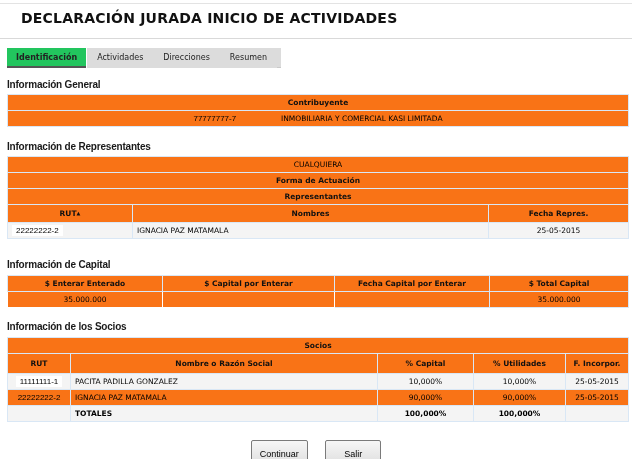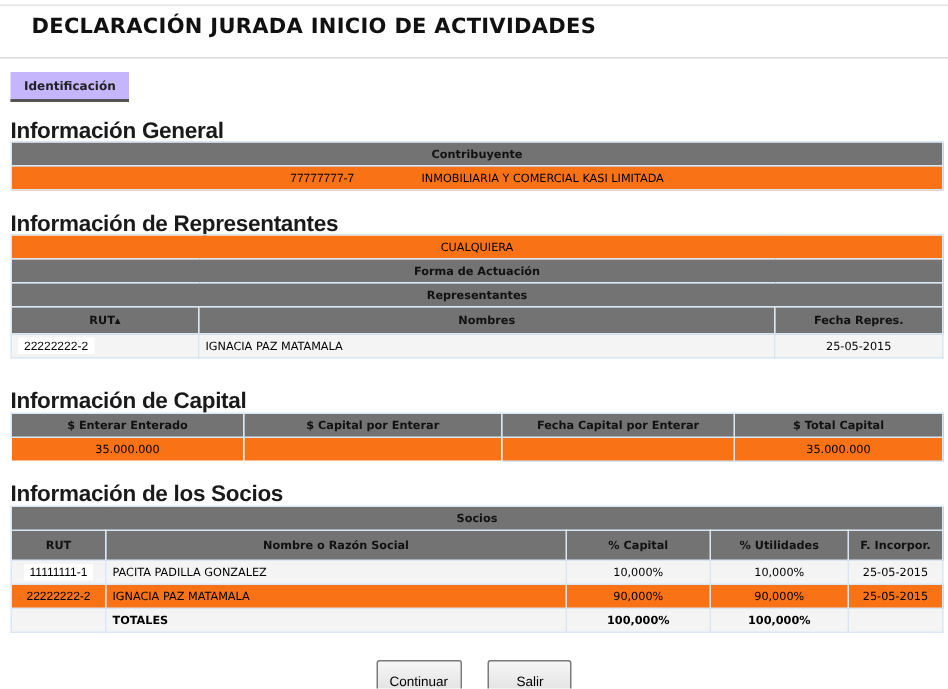--- a/index.html
+++ b/index.html
@@ -5,28 +5,28 @@
   * { box-sizing: border-box; margin: 0; padding: 0; }
   html, body { width: 632px; height: 459px; background: #ffffff; overflow: hidden; }
   body { font-family: "DejaVu Sans", sans-serif; font-size: 8px; color: #000; position: relative; }
 
   .topline { position: absolute; left: 0; top: 3px; width: 632px; height: 1px; background: #e3e3e3; }
   .page-title { position: absolute; left: 21px; top: 10px; font-family: "DejaVu Sans", sans-serif; font-weight: bold; font-size: 14px; letter-spacing: 0.2px; color: #111; }
   .title-sep { position: absolute; left: 0; top: 38px; width: 632px; height: 1px; background: #d9d9d9; }
 
   .tabs { position: absolute; left: 7px; top: 48px; display: flex; height: 20px; }
   .tab { height: 20px; line-height: 20px; font-size: 8px; color: #222; background: #dcdcdc; padding: 0 10px; cursor: pointer; }
-  .tab.active { background: #c4b5fd; font-weight: bold; border-bottom: 2px solid #555; margin-right: 1px; padding: 0 9px; }
+  .tab.active { background: #22c55e; font-weight: bold; border-bottom: 2px solid #555; margin-right: 1px; padding: 0 9px; }
   .tab-group { display: flex; background: #dcdcdc; border-bottom: 1px solid #c9c9c9; padding-right: 4px; }
 
-  .section-title { position: absolute; left: 7px; font-family: "Liberation Sans", sans-serif; font-size: 15px; font-weight: bold; color: #1a1a1a; letter-spacing: -0.2px; }
+  .section-title { position: absolute; left: 7px; font-family: "Liberation Sans", sans-serif; font-size: 10px; font-weight: bold; color: #1a1a1a; letter-spacing: -0.2px; }
 
   table.grid { position: absolute; left: 7px; width: 622px; border-collapse: collapse; font-size: 7.5px; }
   table.grid td, table.grid th { border: 1px solid #d9e7f5; height: 16px; padding: 0 4px; }
-  table.grid th { background: #737373; font-weight: bold; color: #111; text-align: center; }
+  table.grid th { background: #f97316; font-weight: bold; color: #111; text-align: center; }
   table.grid td { background: #f97316; }
   table.grid tr.alt td { background: #f4f4f4; }
   .c { text-align: center; }
   .l { text-align: left; }
   .rutcell { font-family: "Liberation Sans", sans-serif; font-size: 8px; }
   .rut-inner { display:inline-block; background:#fff; padding: 1px 4px; }
 
   .sort-arrow { font-size: 5px; vertical-align: 1px; }
   .bold { font-weight: bold; }
 
@@ -35,20 +35,25 @@
 </style>
 </head>
 <body>
 
 <div class="topline"></div>
 <div class="page-title">DECLARACIÓN JURADA INICIO DE ACTIVIDADES</div>
 <div class="title-sep"></div>
 
 <div class="tabs">
   <div class="tab active">Identificación</div>
+  <div class="tab-group">
+    <div class="tab">Actividades</div>
+    <div class="tab">Direcciones</div>
+    <div class="tab">Resumen</div>
+  </div>
 </div>
 
 <div class="section-title" style="top:79px;">Información General</div>
 <table class="grid" style="top:94px;">
   <tbody>
       <tr>
     <th>Contribuyente</th>
   </tr>
   <tr>
     <td class="c">
@@ -68,21 +73,21 @@
   </tr>
   <tr>
     <th colspan="3">Forma de Actuación</th>
   </tr>
   <tr>
     <th colspan="3">Representantes</th>
   </tr>
   <tr>
     <th style="width:125px; height:18px;"><span>RUT</span><span class="sort-arrow">▲</span></th>
     <th>Nombres</th>
-    <th style="width:112px;">Fecha Repres.</th>
+    <th style="width:140px;">Fecha Repres.</th>
   </tr>
   <tr class="alt">
     <td class="l rutcell"><span class="rut-inner">22222222-2</span></td>
     <td class="l">IGNACIA PAZ MATAMALA</td>
     <td class="c">25-05-2015</td>
   </tr>
 </tbody>
   </table>
 
 <div class="section-title" style="top:259px;">Información de Capital</div>

